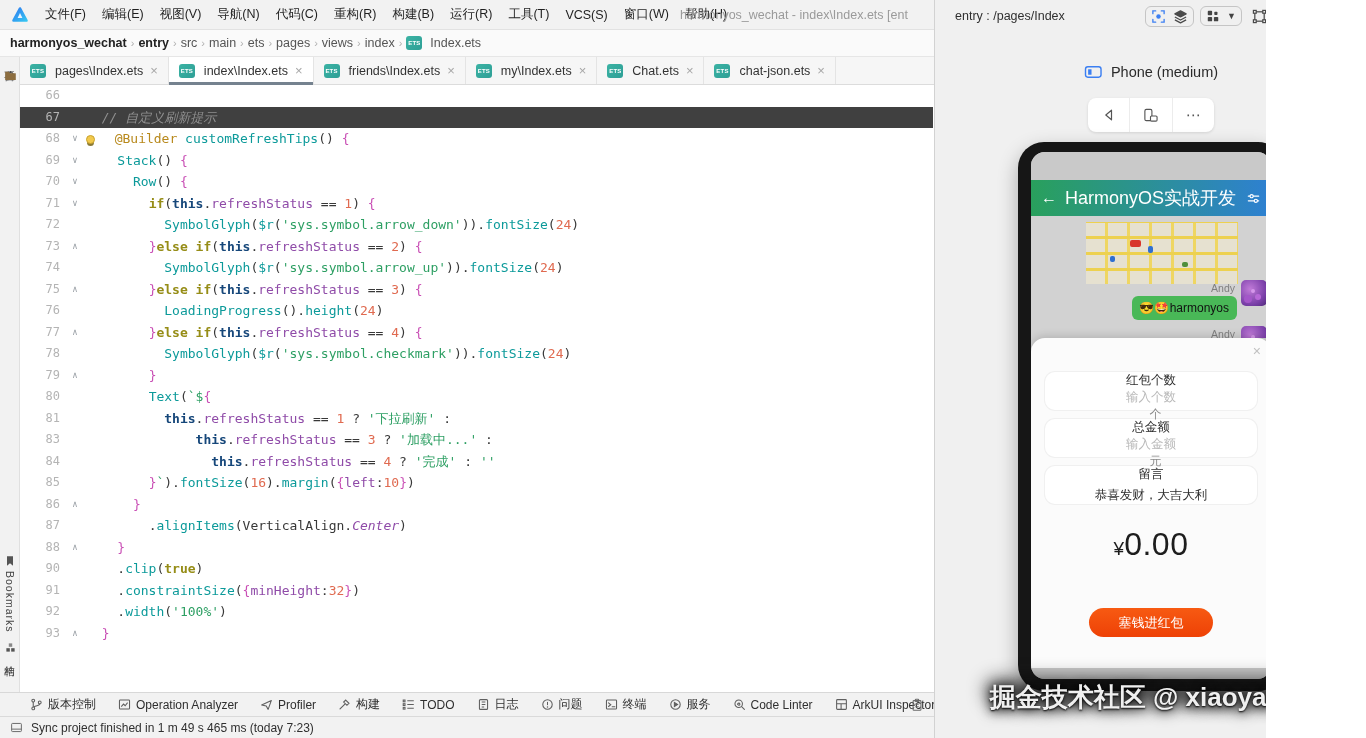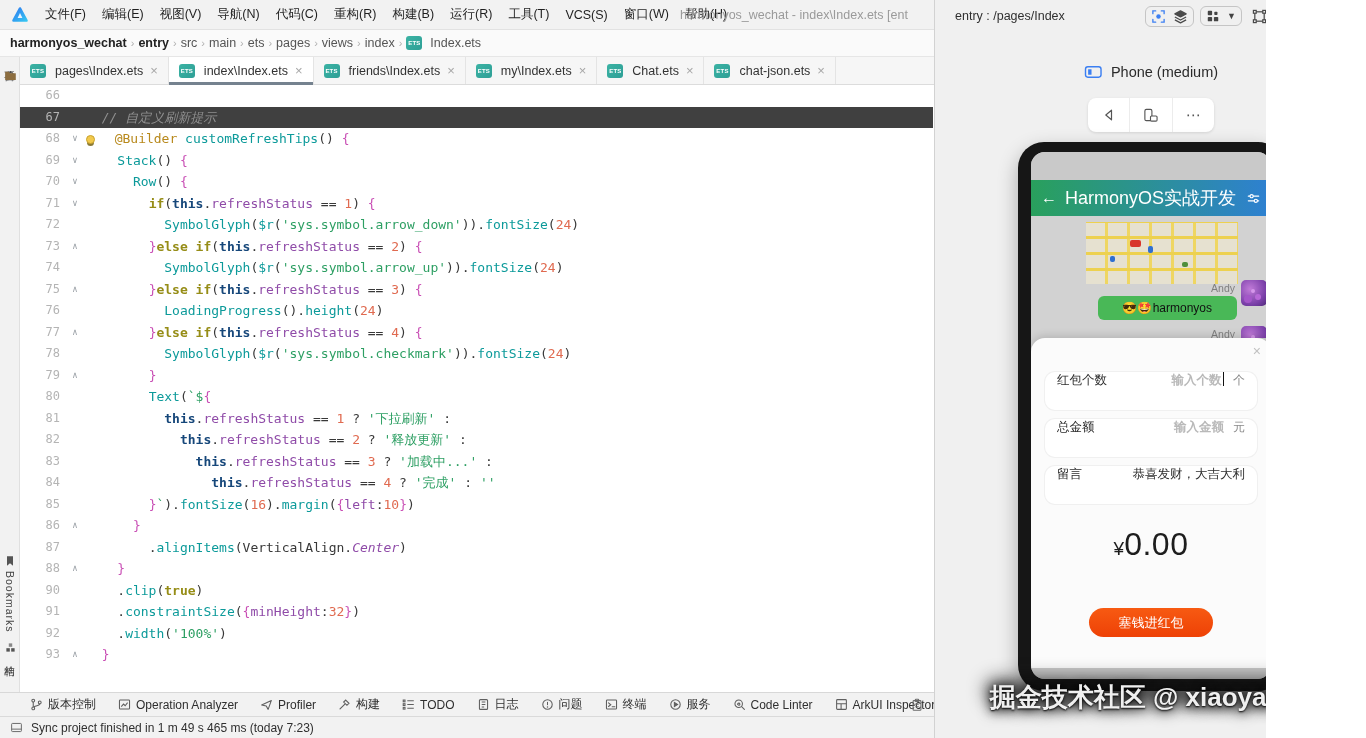--- a/index.html
+++ b/index.html
@@ -99,31 +99,31 @@
   #map { position:absolute; left:55px; top:6px; width:152px; height:62px; background:#e6e1d0;
     background-image:
       repeating-linear-gradient(0deg, transparent 0 13px, #edd14f 13px 16px),
       repeating-linear-gradient(90deg, transparent 0 19px, rgba(240,212,79,.85) 19px 22px);
   }
   .map-mark { position:absolute; border-radius:2px; }
   #sender1 { position:absolute; right:36px; top:66px; font-size:10.5px; color:#7f7f7f; }
   .avatar { position:absolute; width:26px; height:26px; border-radius:5px; background:radial-gradient(circle at 35% 35%, #c07ad8, #7a3fa8 65%, #4e2b77); overflow:hidden; }
   .avatar::after { content:""; position:absolute; left:3px; bottom:3px; width:8px; height:8px; border-radius:50%; background:#a457c9; box-shadow:10px -2px 0 -1px #b869d8, 5px -8px 0 -2px #d596ea; }
   #avatar1 { right:4px; top:64px; }
-  #bubble { position:absolute; right:34px; top:80px; background:#49b857; border-radius:6px; padding:5px 25px; font-size:12px; color:#111; white-space:nowrap; }
+  #bubble { position:absolute; right:34px; top:80px; background:#49b857; border-radius:6px; padding:5px 8px; font-size:12px; color:#111; white-space:nowrap; }
   #sender2 { position:absolute; right:36px; top:112px; font-size:10.5px; color:#7f7f7f; }
   #avatar2 { right:4px; top:110px; }
 
   
   #sheet { position:absolute; left:0; top:186px; width:240px; height:330px; background:#fbfbfb; border-radius:14px 14px 0 0; box-shadow:0 -2px 8px rgba(0,0,0,.15); padding:0 14px; }
   #sheet-close { position:absolute; top:6px; right:10px; color:#c0c0c0; font-size:14px; line-height:14px; }
   #sheet-rows { padding-top:34px; }
-  .form-row { height:38px; background:#fff; border-radius:10px; box-shadow:0 0 0 1px #f0f0f0; display:flex; padding:0 12px; margin-bottom:9px; }
+  .form-row { height:38px; background:#fff; border-radius:10px; box-shadow:0 0 0 1px #f0f0f0; display:flex; align-items:center; padding:0 12px; margin-bottom:9px;flex-direction:column; }
   .fr-label { font-size:12.5px; color:#2d2d2d; flex:1; }
-  .fr-ph { font-size:12.5px; color:#b9b9b9;font-weight:bold; }
+  .fr-ph { font-size:12.5px; color:#b9b9b9; }
   .fr-val { font-size:12.5px; color:#2d2d2d; }
   .fr-caret { display:inline-block; width:1.5px; height:14px; background:#111; margin-left:1px; vertical-align:middle; }
   .fr-unit { font-size:12px; color:#8a8a8a; margin-left:9px; }
   #amount-row { margin-top:22px; text-align:center; color:#1d1d1d; }
   #amount-symbol { font-size:19px; vertical-align:baseline; }
   #amount-value { font-size:32px; font-weight:500; letter-spacing:.5px; }
   #packet-btn { position:absolute; left:58px; top:270px; width:124px; height:29px; border-radius:15px; background:linear-gradient(180deg,#f75a12,#ee4106); color:#fff; font-size:13px; display:flex; align-items:center; justify-content:center; }
   #scr-navbar { position:absolute; left:0; bottom:0; width:240px; height:11px; background:#c9c9c9; }
 
   
@@ -335,25 +335,20 @@
         </div>
         <div class="ed-line">
           <div class="ln">80</div>
           <div class="fold"></div>
           <div class="code">        <span class="c-fn">Text</span><span class="c-pl">(</span><span class="c-str">`$</span><span class="c-brc">{</span></div>
         </div>
         <div class="ed-line">
           <div class="ln">81</div>
           <div class="fold"></div>
           <div class="code">          <span class="c-this">this</span><span class="c-pl">.</span><span class="c-prop">refreshStatus</span><span class="c-pl"> == </span><span class="c-num">1</span><span class="c-pl"> ? </span><span class="c-str">'下拉刷新'</span><span class="c-pl"> :</span></div>
-        </div>
-        <div class="ed-line">
-          <div class="ln">82</div>
-          <div class="fold"></div>
-          <div class="code">            <span class="c-this">this</span><span class="c-pl">.</span><span class="c-prop">refreshStatus</span><span class="c-pl"> == </span><span class="c-num">2</span><span class="c-pl"> ? </span><span class="c-str">'释放更新'</span><span class="c-pl"> :</span></div>
         </div>
         <div class="ed-line">
           <div class="ln">83</div>
           <div class="fold"></div>
           <div class="code">              <span class="c-this">this</span><span class="c-pl">.</span><span class="c-prop">refreshStatus</span><span class="c-pl"> == </span><span class="c-num">3</span><span class="c-pl"> ? </span><span class="c-str">'加载中...'</span><span class="c-pl"> :</span></div>
         </div>
         <div class="ed-line">
           <div class="ln">84</div>
           <div class="fold"></div>
           <div class="code">                <span class="c-this">this</span><span class="c-pl">.</span><span class="c-prop">refreshStatus</span><span class="c-pl"> == </span><span class="c-num">4</span><span class="c-pl"> ? </span><span class="c-str">'完成'</span><span class="c-pl"> : </span><span class="c-str">''</span></div>

